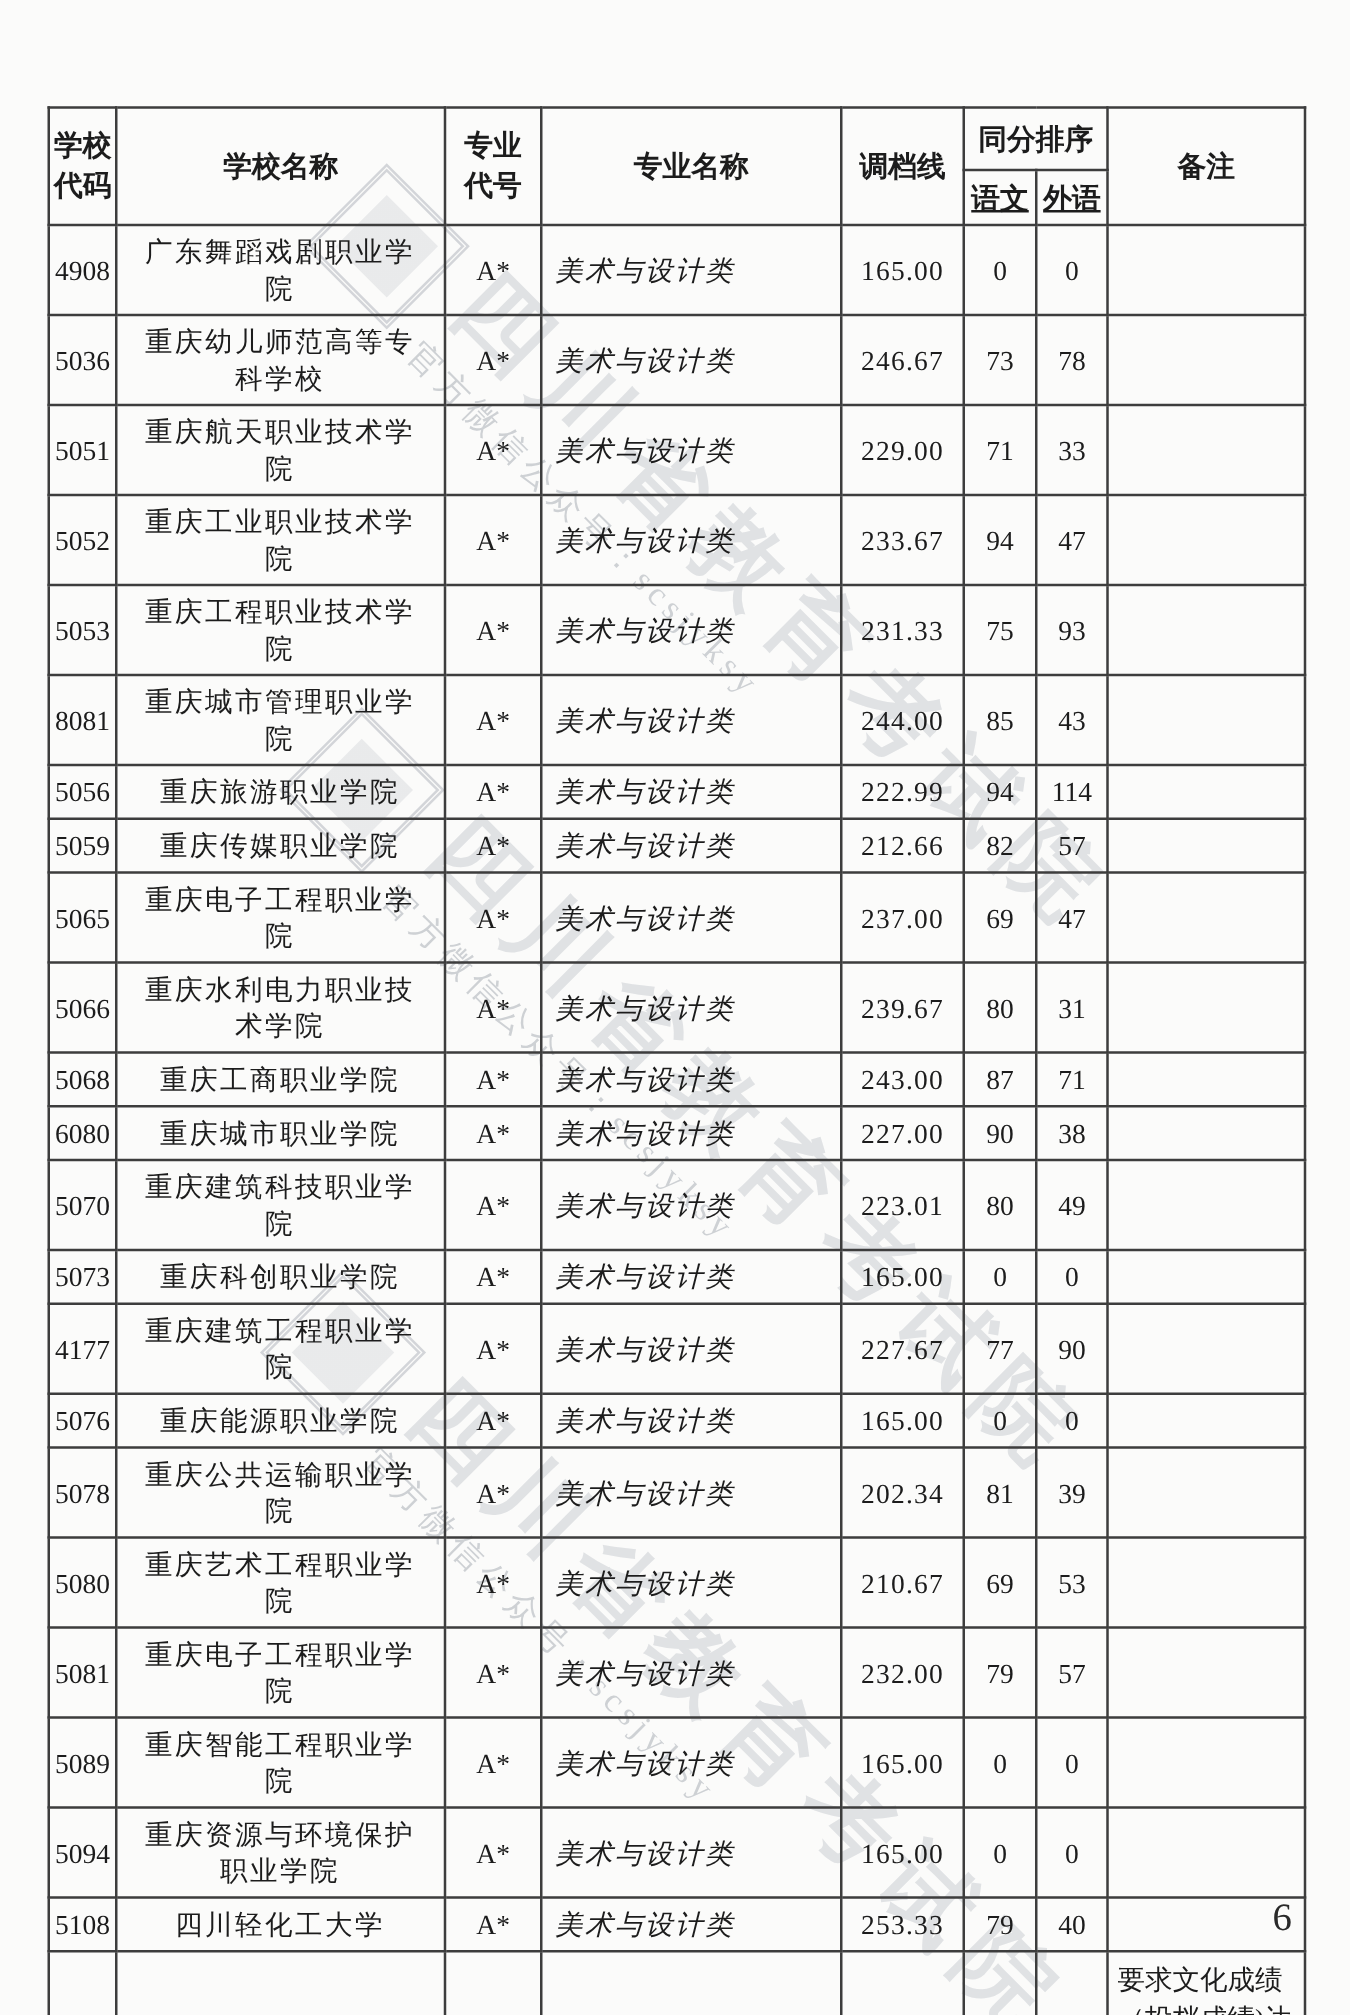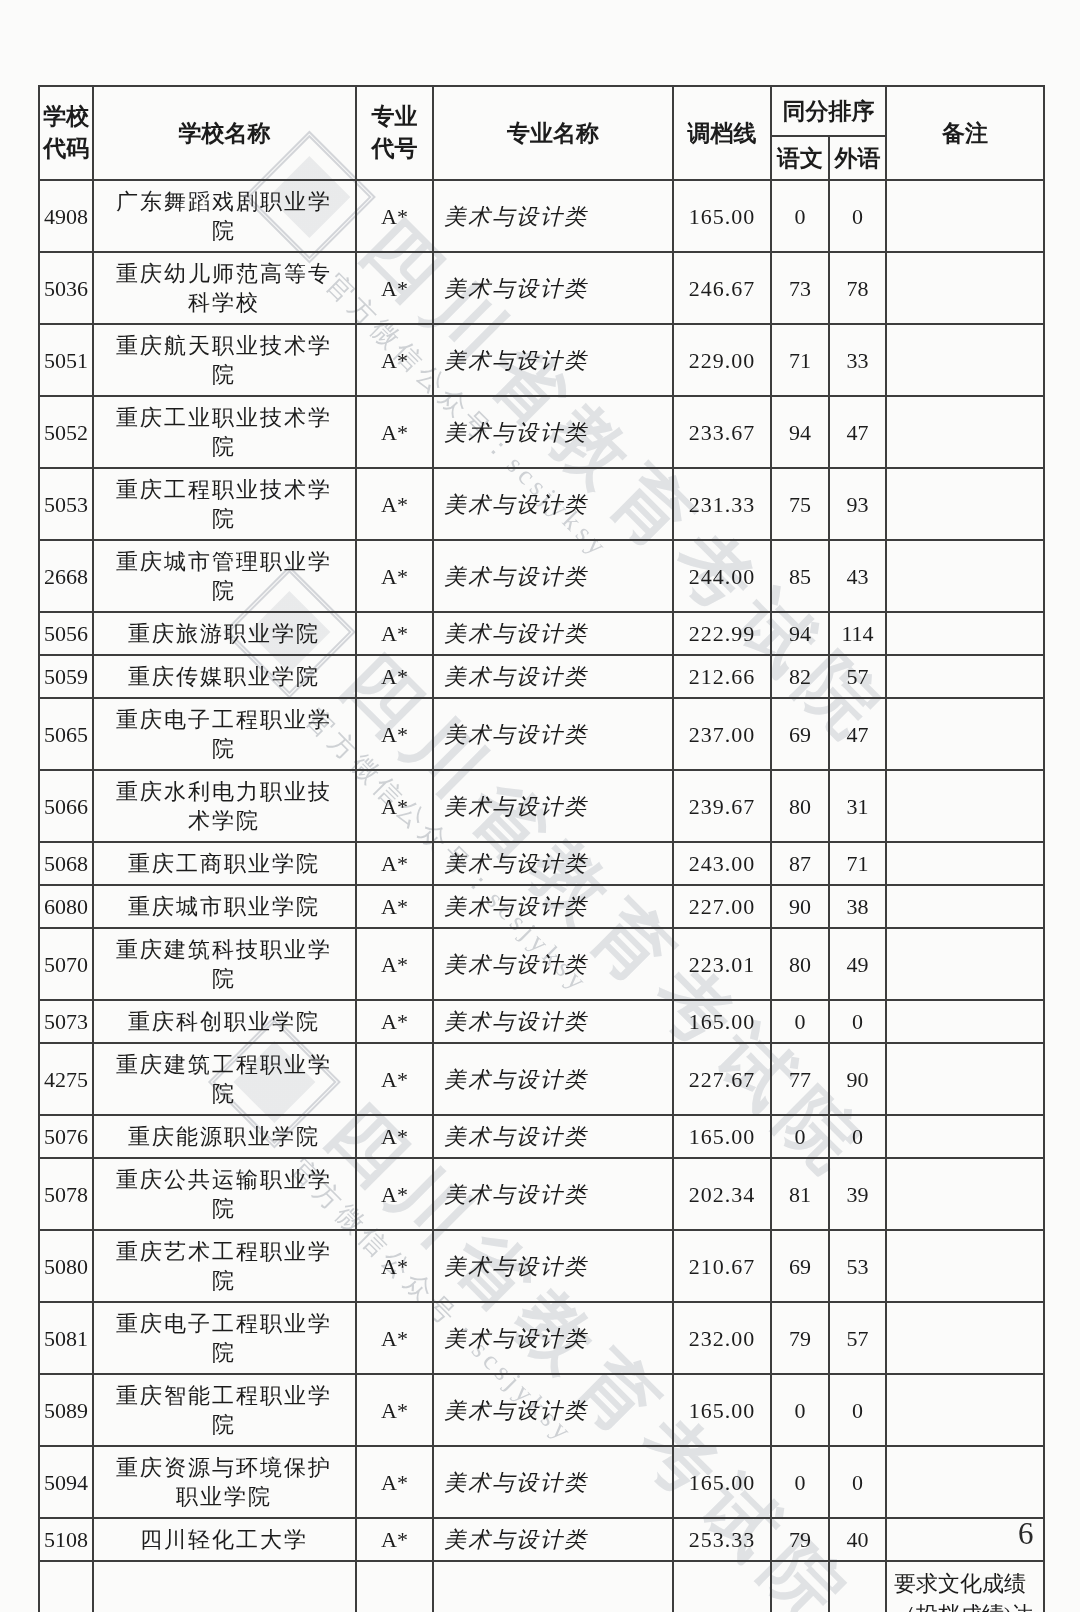--- a/index.html
+++ b/index.html
@@ -81,21 +81,21 @@
     padding: 6px 2px;
     overflow: hidden;
     word-break: break-all;
   }
   .score-table thead th {
     font-weight: bold;
     font-size: 23px;
     padding: 4px 2px;
   }
   .score-table thead tr.h1 th { height: 40px; }
-  .score-table thead tr.h2 th { height: 34px; }
+  .score-table thead tr.h2 th { height: 34px; text-decoration: underline; }
   .w2 {
     display: inline-block;
     width: 2.1em;
     line-height: 32px;
   }
   td.cell-school {
     text-align: center;
     padding-left: 11px;
     padding-right: 12px;
     letter-spacing: 2px;
@@ -231,21 +231,21 @@
           <td>5053</td>
           <td class="cell-school">重庆工程职业技术学院</td>
           <td>A*</td>
           <td class="cell-major-name">美术与设计类</td>
           <td class="cell-line">231.33</td>
           <td>75</td>
           <td>93</td>
           <td class="cell-remark"></td>
         </tr>
         <tr>
-          <td>2668</td>
+          <td>8081</td>
           <td class="cell-school">重庆城市管理职业学院</td>
           <td>A*</td>
           <td class="cell-major-name">美术与设计类</td>
           <td class="cell-line">244.00</td>
           <td>85</td>
           <td>43</td>
           <td class="cell-remark"></td>
         </tr>
         <tr>
           <td>5056</td>
@@ -321,21 +321,21 @@
           <td>5073</td>
           <td class="cell-school">重庆科创职业学院</td>
           <td>A*</td>
           <td class="cell-major-name">美术与设计类</td>
           <td class="cell-line">165.00</td>
           <td>0</td>
           <td>0</td>
           <td class="cell-remark"></td>
         </tr>
         <tr>
-          <td>4275</td>
+          <td>4177</td>
           <td class="cell-school">重庆建筑工程职业学院</td>
           <td>A*</td>
           <td class="cell-major-name">美术与设计类</td>
           <td class="cell-line">227.67</td>
           <td>77</td>
           <td>90</td>
           <td class="cell-remark"></td>
         </tr>
         <tr>
           <td>5076</td>

